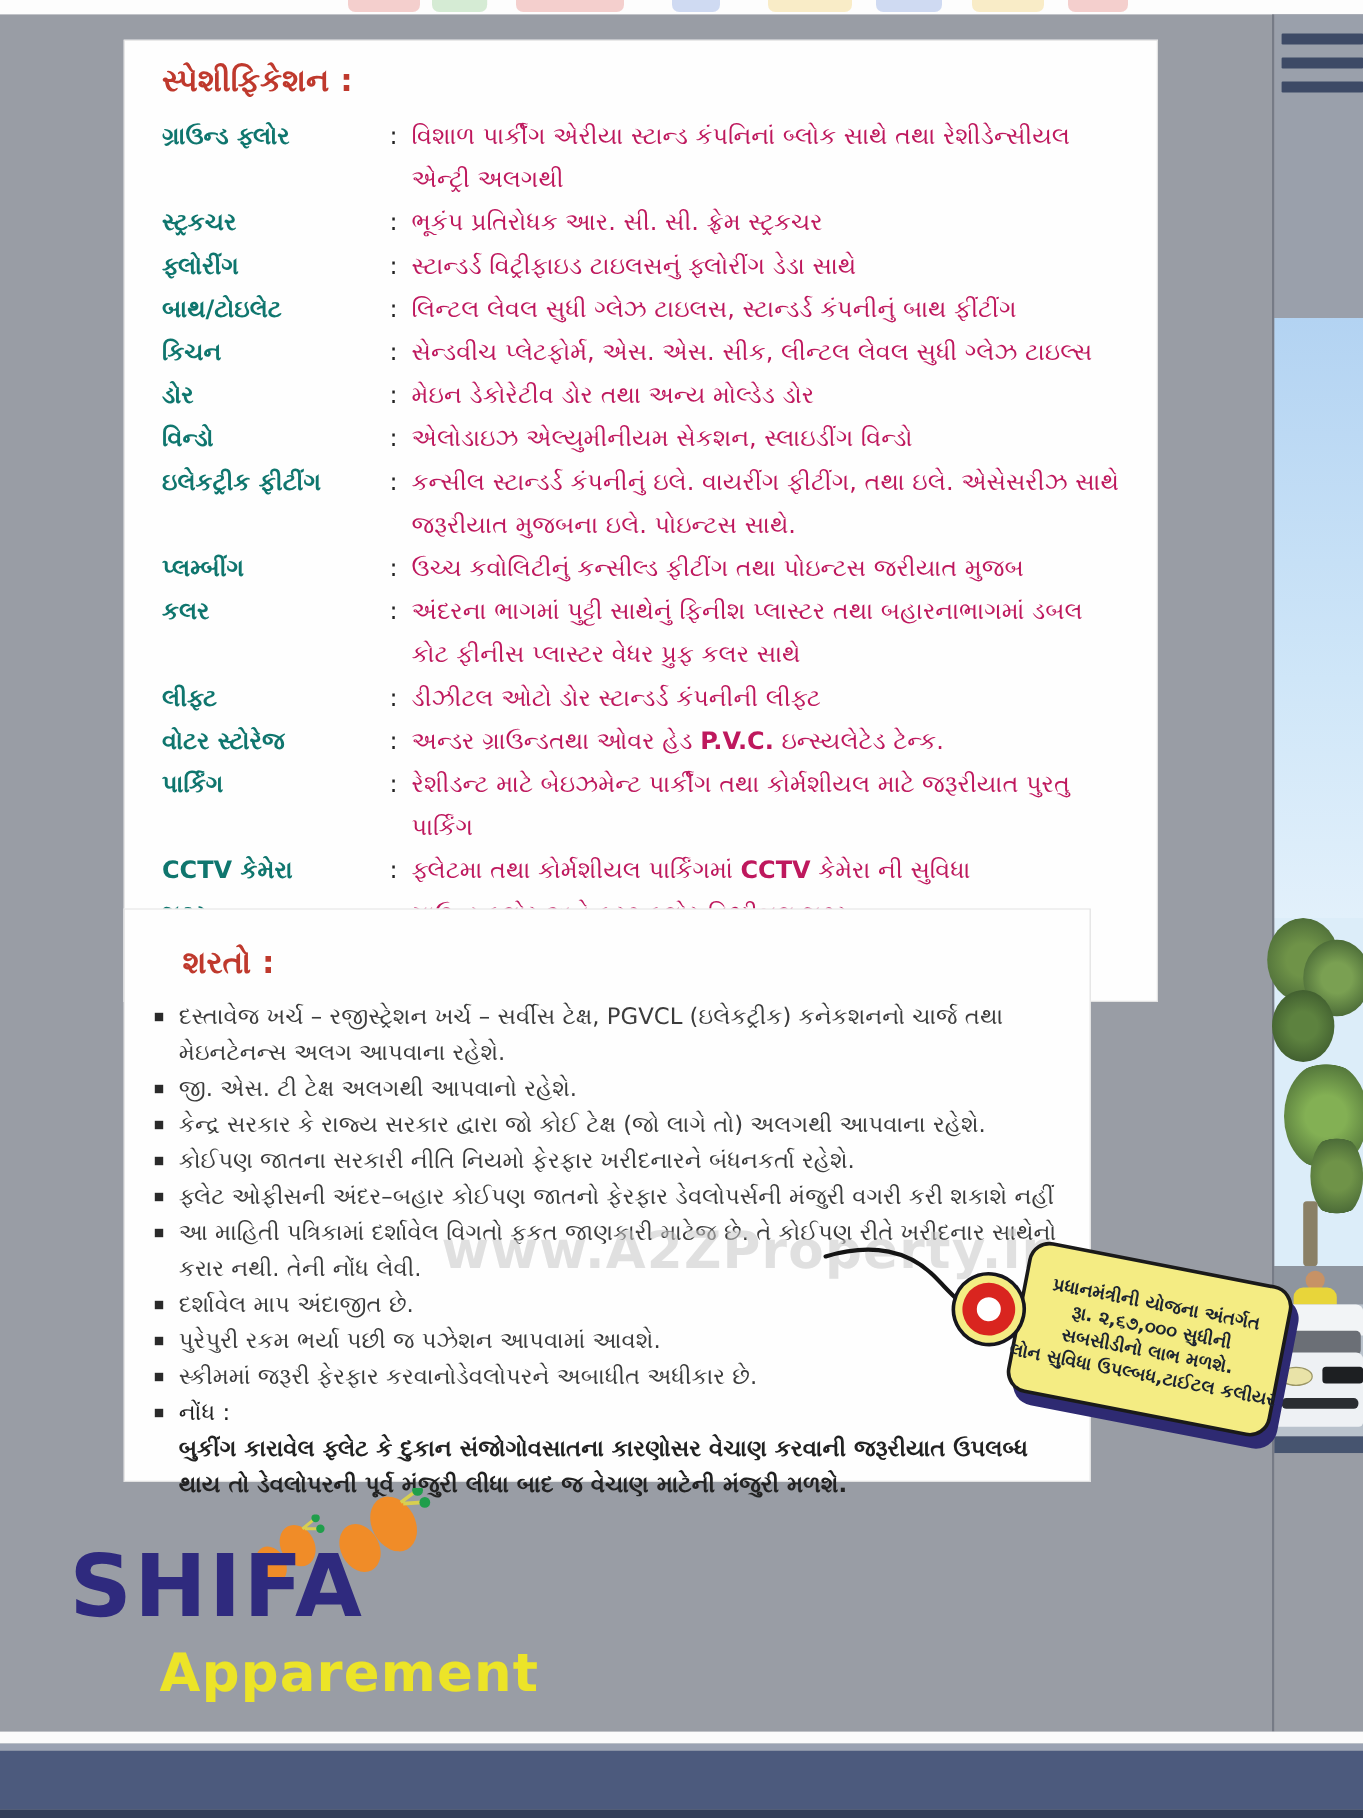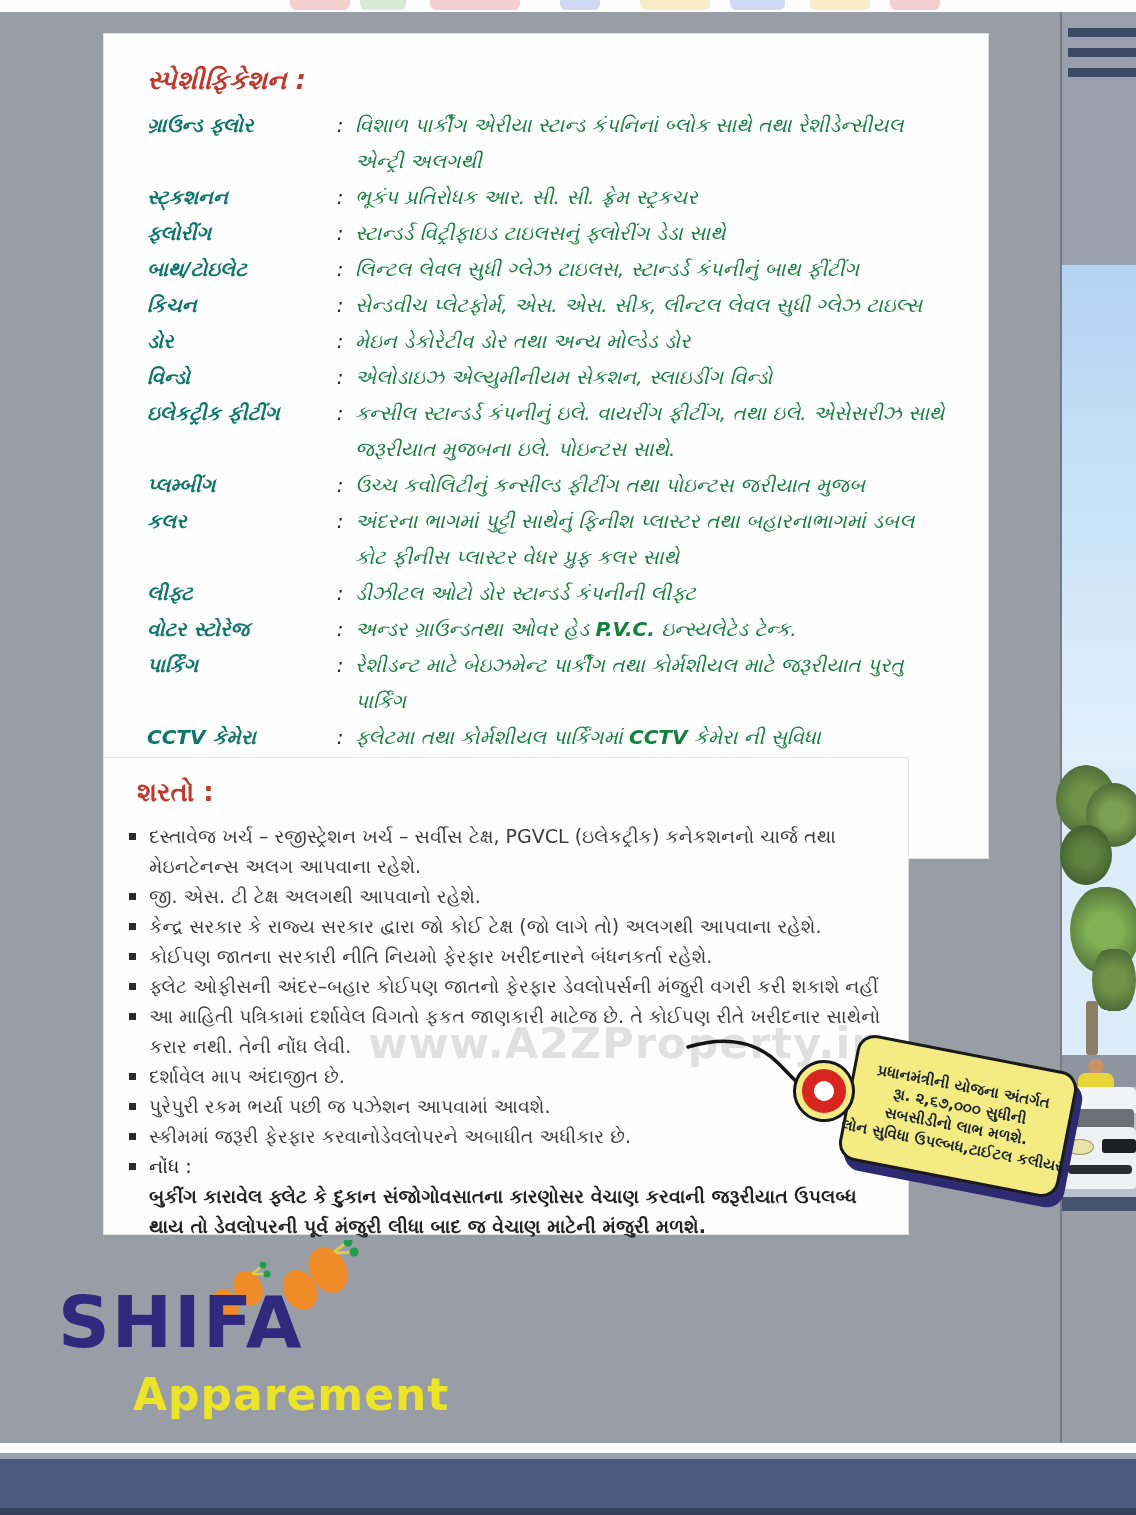--- a/index.html
+++ b/index.html
@@ -28,34 +28,34 @@
   .car-roofline{position:absolute;left:0;top:0;width:74px;height:26px;background:#f2f4f6;border-radius:6px 6px 0 0;}
   .windshield{position:absolute;left:2px;top:22px;width:70px;height:20px;background:#6b6f76;border-radius:4px;}
   .car-body{position:absolute;left:0;top:40px;width:74px;height:62px;background:#eef1f4;border-radius:6px 6px 4px 4px;}
   .headlight{position:absolute;left:4px;top:52px;width:26px;height:14px;background:#e9e3a8;border-radius:50%;border:1px solid #9a9564;}
   .grille{position:absolute;left:40px;top:52px;width:34px;height:14px;background:#1d1f22;border-radius:3px;}
   .bumper{position:absolute;left:6px;top:78px;width:64px;height:9px;background:#2a2d31;border-radius:4px;}
   .seg-band{top:1185px;height:14px;background:#46546f;}
   .seg-gray{top:1199px;height:232px;background:#999da5;}
   
   .card{position:absolute;background:#fefefe;box-shadow:0 0 0 1px #e2e2e2 inset;}
-  .spec-card{left:103px;top:33px;width:862px;height:802px;padding:12px;font-style:italic;}
+  .spec-card{left:103px;top:33px;width:862px;height:802px;padding:0;}
   .cond-card{left:103px;top:757px;width:806px;height:478px;}
   .card-heading{
     font-weight:bold;color:#bf392d;font-size:26px;line-height:30px;
     margin:0;padding:20px 0 12px 32px;
   }
   
   .spec-rows{padding:0 26px 0 32px;}
   .spec-row{display:grid;grid-template-columns:178px 30px 1fr;font-size:20px;line-height:36px;}
   .spec-label{font-weight:bold;color:#0f766e;}
   .spec-colon{color:#232323;text-align:center;}
-  .spec-value{color:#15803d;}
-  
-  .cond-card .card-heading{padding-left:34px;}
+  .spec-value{color:#be185d;}
+  
+  .cond-card .card-heading{padding-left:49px;margin-top:11px;}
   .cond-list{list-style:none;margin:2px 0 0;padding:0 26px 0 24px;}
   .cond-item{position:relative;font-size:19px;line-height:30px;padding-left:22px;color:#3c3c3c;}
   .cond-item .bullet-square{position:absolute;left:2px;top:12px;width:7px;height:7px;background:#2a2a2a;}
   .cond-item.bold{font-weight:normal;color:#222;}
   .note-text{font-weight:bold;color:#222;font-size:19px;line-height:30px;padding:0 32px 0 46px;}
   
   .watermark{
     position:absolute;left:368px;top:1018px;font-size:43px;font-weight:bold;
     color:#c9c9c9;opacity:.55;letter-spacing:1px;z-index:5;pointer-events:none;
   }
@@ -143,21 +143,21 @@
 
   <div class="card spec-card">
     <h2 class="card-heading">સ્પેશીફિકેશન :</h2>
     <div class="spec-rows" id="spec-rows">
         <div class="spec-row">
           <div class="spec-label">ગ્રાઉન્ડ ફ્લોર</div>
           <div class="spec-colon">:</div>
           <div class="spec-value">વિશાળ પાર્કીંગ એરીયા સ્ટાન્ડ કંપનિનાં બ્લોક સાથે તથા રેશીડેન્સીયલ એન્ટ્રી અલગથી</div>
         </div>
         <div class="spec-row">
-          <div class="spec-label">સ્ટ્કશનન</div>
+          <div class="spec-label">સ્ટ્રકચર</div>
           <div class="spec-colon">:</div>
           <div class="spec-value">ભૂકંપ પ્રતિરોધક આર. સી. સી. ફ્રેમ સ્ટ્રકચર</div>
         </div>
         <div class="spec-row">
           <div class="spec-label">ફ્લોરીંગ</div>
           <div class="spec-colon">:</div>
           <div class="spec-value">સ્ટાન્ડર્ડ વિટ્રીફાઇડ ટાઇલસનું ફ્લોરીંગ ડેડા સાથે</div>
         </div>
         <div class="spec-row">
           <div class="spec-label">બાથ/ટોઇલેટ</div>

